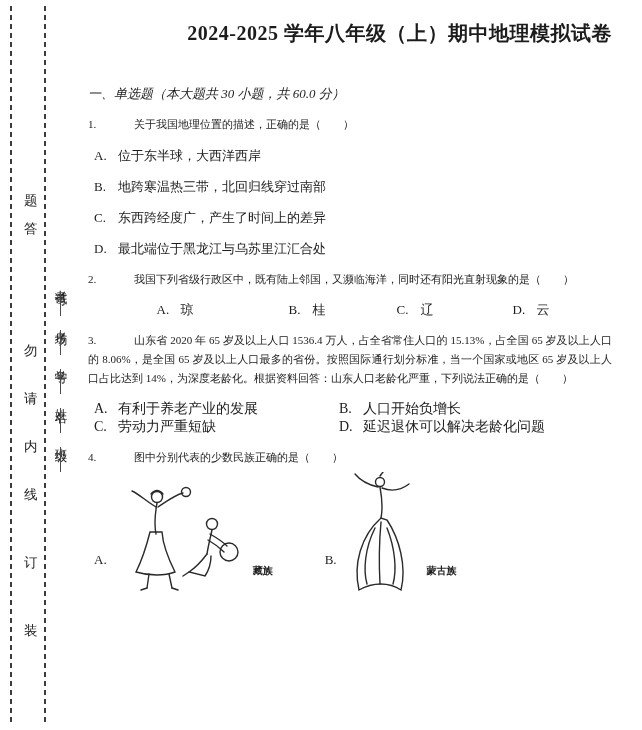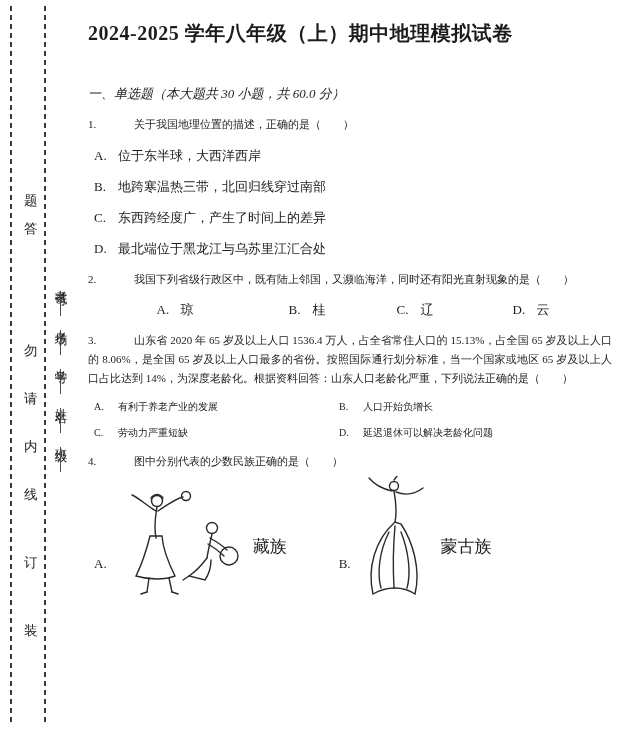--- a/index.html
+++ b/index.html
@@ -34,40 +34,40 @@
   }
   .field-label {
     writing-mode:vertical-rl; text-orientation:upright;
     font-size:12.5px; letter-spacing:2px; color:#222;
   }
   .field-blank { width:1px; height:25px; background:#4a4a4a; margin:5px 0; }
 
   
   .content { position:absolute; left:88px; top:0; width:540px; padding-right:16px; }
   .title {
-    margin-top:20px; text-align:left;
+    margin-top:20px; text-align:right;
     font-size:20px; font-weight:bold; letter-spacing:0.5px;
   }
   .section-heading { margin-top:38px; font-size:13px;font-style:italic; }
   .q { margin-top:12px; font-size:11px; line-height:1.72; text-align:justify; }
   .qnum { display:inline-block; width:46px; }
   .opt-block { margin:4px 0 0 6px; }
   .opt-line { margin-top:13px; font-size:13px; }
   .opt-label { display:inline-block; min-width:24px; }
   .opt-row { display:flex; margin:12px 0 0 6px; font-size:13px;justify-content:center; }
   .opt-row .opt-cell:nth-child(1){ width:132px; }
   .opt-row .opt-cell:nth-child(2){ width:108px; }
   .opt-row .opt-cell:nth-child(3){ width:116px; }
   .opt-grid {
     display:grid; grid-template-columns:245px auto;
-    row-gap:12px; margin:12px 0 0 6px; font-size:10px;
+    row-gap:0; margin:12px 0 0 6px; font-size:14px;
   }
   .fig-row { display:flex; align-items:flex-end; margin:6px 0 0 6px; }
   .fig-label { font-size:13px; margin-bottom:28px; }
-  .fig-name { font-size:17px; margin-bottom:42px; margin-left:8px; }
+  .fig-name { font-size:10px; margin-bottom:18px; margin-left:8px;font-weight:bold; }
   .fig-art { display:block; margin-left:10px; }
   .fig-art path, .fig-art circle { fill:none; stroke:#2a2a2a; stroke-width:1.4; stroke-linecap:round; }
   .fig-spacer { width:52px; }
 </style>
 </head>
 <body>
 
 <div class="page">
 
   <div class="binding-margin">

